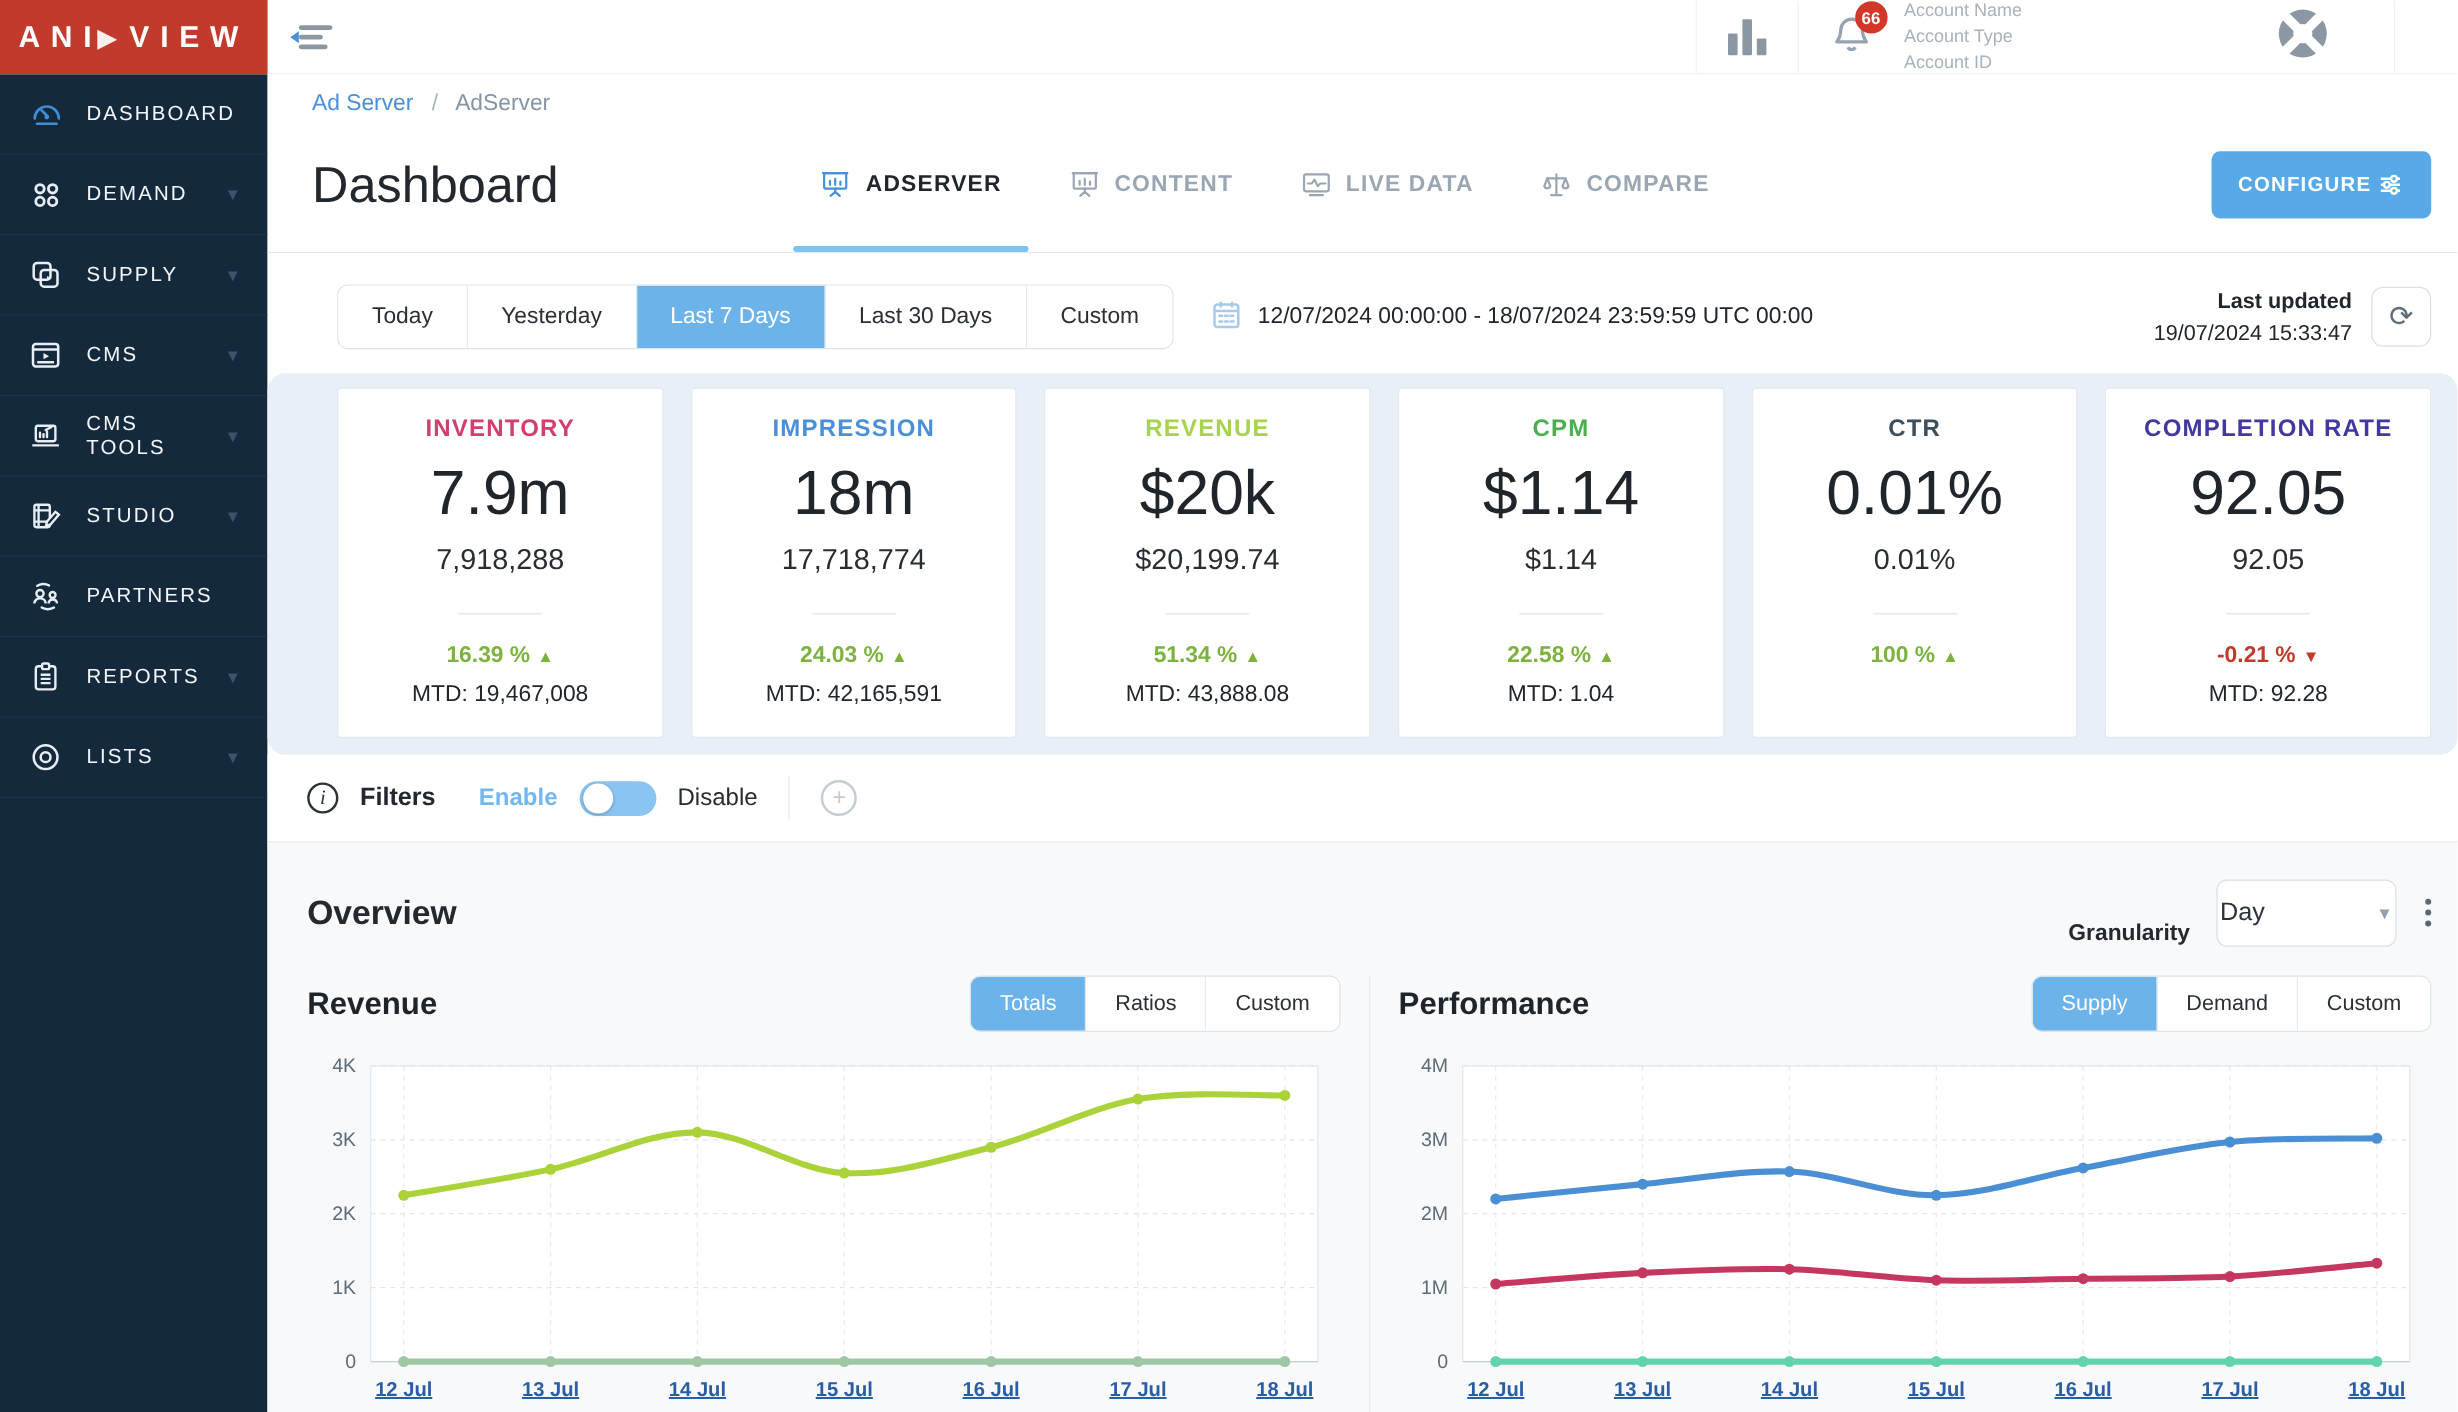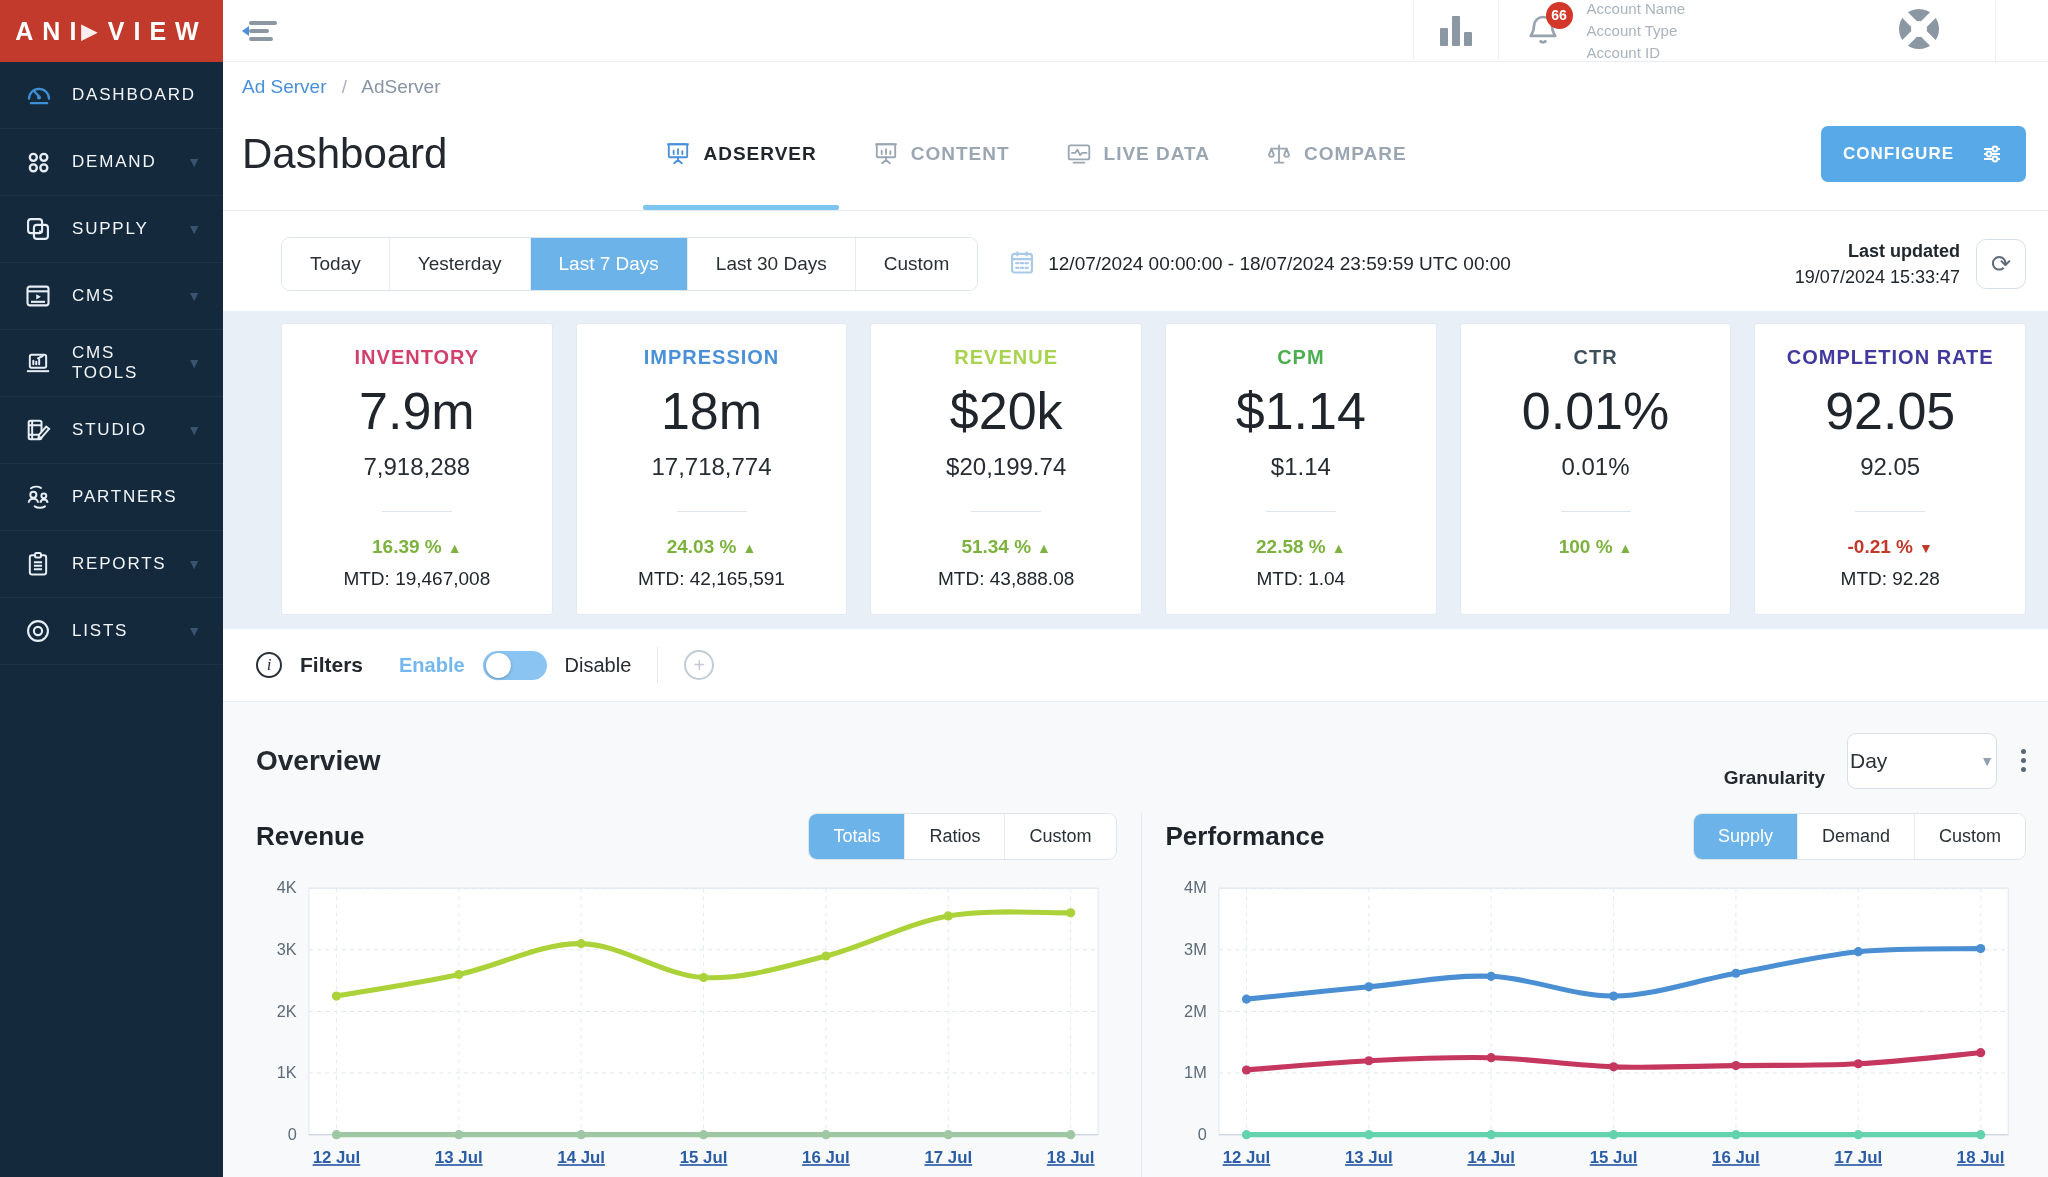--- a/index.html
+++ b/index.html
@@ -34,52 +34,52 @@
   .sidebar { width:223px; background:#15293d; flex-shrink:0; }
   .side-item { height:67px; display:flex; align-items:center; padding:0 22px 0 24px;
     border-bottom:1px solid #1d3348; cursor:pointer; }
   .side-item .ic { width:34px; display:flex; justify-content:flex-start; }
   .side-item .lbl { color:#f2f6fa; font-size:17px; letter-spacing:1.8px; margin-left:14px; }
   .side-item .chev { margin-left:auto; color:#3a536e; font-size:14px; }
 
   .content { flex:1; min-width:0; display:flex; flex-direction:column; background:#fff; }
 
   
-  .page-head { padding:14px 22px 0 19px; border-bottom:1px solid #e4eaf0; }
+  .page-head { padding:14px 22px 0 37px; border-bottom:1px solid #e4eaf0; }
   .breadcrumb { font-size:19px; color:#8795a3; }
   .breadcrumb .link { color:#4a90d9; cursor:pointer; }
   .breadcrumb .sep { margin:0 10px; color:#aab4bd; }
   .head-row { display:flex; align-items:stretch; height:112px; }
   .page-title { align-self:center; font-size:42px; font-weight:300; color:#23282e; }
   .tabs { display:flex; margin-left:190px; }
   .tab { display:flex; align-items:center; gap:12px; padding:0 28px; position:relative; cursor:pointer;
     font-size:19px; font-weight:bold; letter-spacing:1px; color:#9aa6b2; }
   .tab.active { color:#20262c; }
   .tab.active::after { content:''; position:absolute; left:6px; right:6px; bottom:0; height:5px;
     background:#7dc5f0; border-radius:2px; }
-  .configure-btn { align-self:center; margin-left:auto; display:flex; align-items:center; gap:26px;
+  .configure-btn { align-self:center; margin-left:auto; display:flex; align-items:center; gap:4px;
     background:#58a9e7; color:#fff; font-size:17px; font-weight:bold; letter-spacing:1px;
     border:none; border-radius:7px; padding:16px 22px; cursor:pointer; }
 
   
   .daterange-row { display:flex; align-items:center; padding:26px 22px 20px 58px; }
   .segmented { display:flex; border:1px solid #dde4ea; border-radius:9px; overflow:hidden; background:#fff; }
   .segmented .seg { padding:15px 28px; font-size:19px; color:#2a3036; background:#fff;
     border:none; border-right:1px solid #e6ebf0; cursor:pointer; font-family:inherit; white-space:nowrap; }
   .segmented .seg:last-child { border-right:none; }
   .segmented .seg.active { background:#6cb3ea; color:#fff; }
   .cal-icon { margin-left:30px; }
   .range-text { margin-left:12px; font-size:19px; color:#20262c; }
   .updated { margin-left:auto; text-align:right; font-size:18px; color:#20262c; line-height:26px; }
   .updated .lu-label { font-weight:bold; }
   .refresh-btn { margin-left:16px; width:50px; height:50px; border:1px solid #d8dfe6; border-radius:10px;
     background:#fff; color:#5f6c79; font-size:24px; cursor:pointer; }
 
   
-  .kpi-strip { display:flex; gap:23px; background:#e9eff6; padding:12px 22px 14px 58px; }
+  .kpi-strip { display:flex; gap:23px; background:#e9eff6; padding:12px 22px 14px 58px;border-radius:15px; }
   .kpi-card { flex:1 1 0; min-width:0; background:#fff; border:1px solid #e2e9f0; border-radius:3px;
     text-align:center; padding:22px 6px 24px; }
   .kpi-title { font-size:20px; font-weight:bold; letter-spacing:1px; }
   .kpi-value { font-size:52px; color:#1f252b; margin-top:12px; }
   .kpi-exact { font-size:24px; color:#272d33; margin-top:12px; }
   .kpi-div { width:70px; height:1px; background:#dde5ec; margin:30px auto 24px; }
   .kpi-change { font-size:19px; font-weight:bold; }
   .kpi-change.up { color:#7cb23d; } .kpi-change.down { color:#c2392b; }
   .kpi-change .arr { font-size:14px; margin-left:6px; }
   .kpi-mtd { font-size:19px; color:#20262c; margin-top:10px; min-height:22px; }

